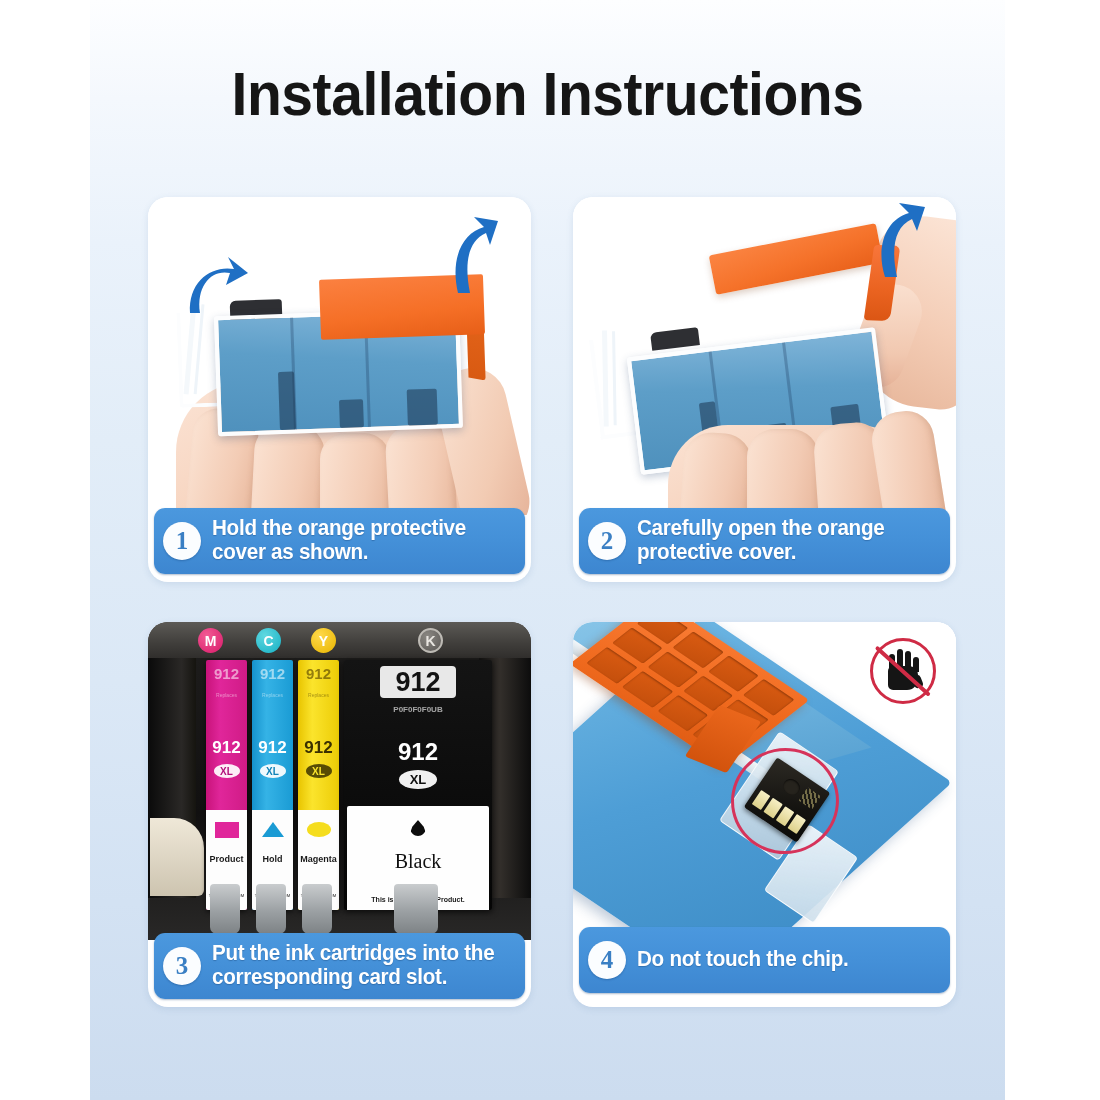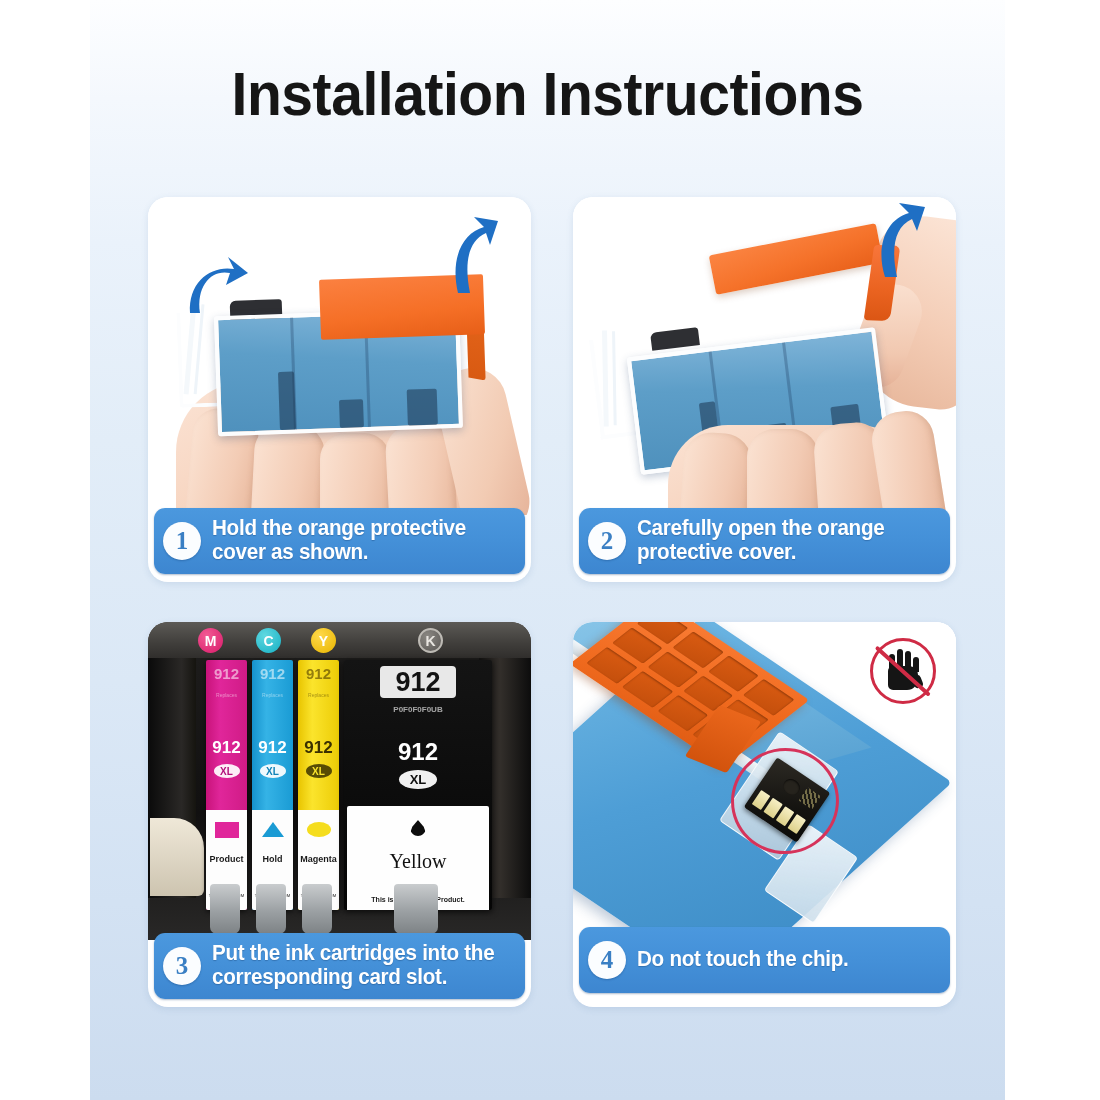--- a/index.html
+++ b/index.html
@@ -756,21 +756,21 @@
             </div>
           </div>
 
           <div class="p3-black">
             <div class="num-box">912</div>
             <div class="repl">P0F0F0F0UB</div>
             <div class="num-mid">912</div>
             <div class="xl">XL</div>
             <div class="white-base">
               <div class="drop"></div>
-              <div class="cname">Yellow</div>
+              <div class="cname">Black</div>
               <div class="oem">This is not an OEM Product.</div>
             </div>
           </div>
 
           <div class="p3-latch" style="left:62px"></div>
           <div class="p3-latch" style="left:108px"></div>
           <div class="p3-latch" style="left:154px"></div>
           <div class="p3-latch" style="left:246px;width:44px"></div>
         </div>
       </div>

